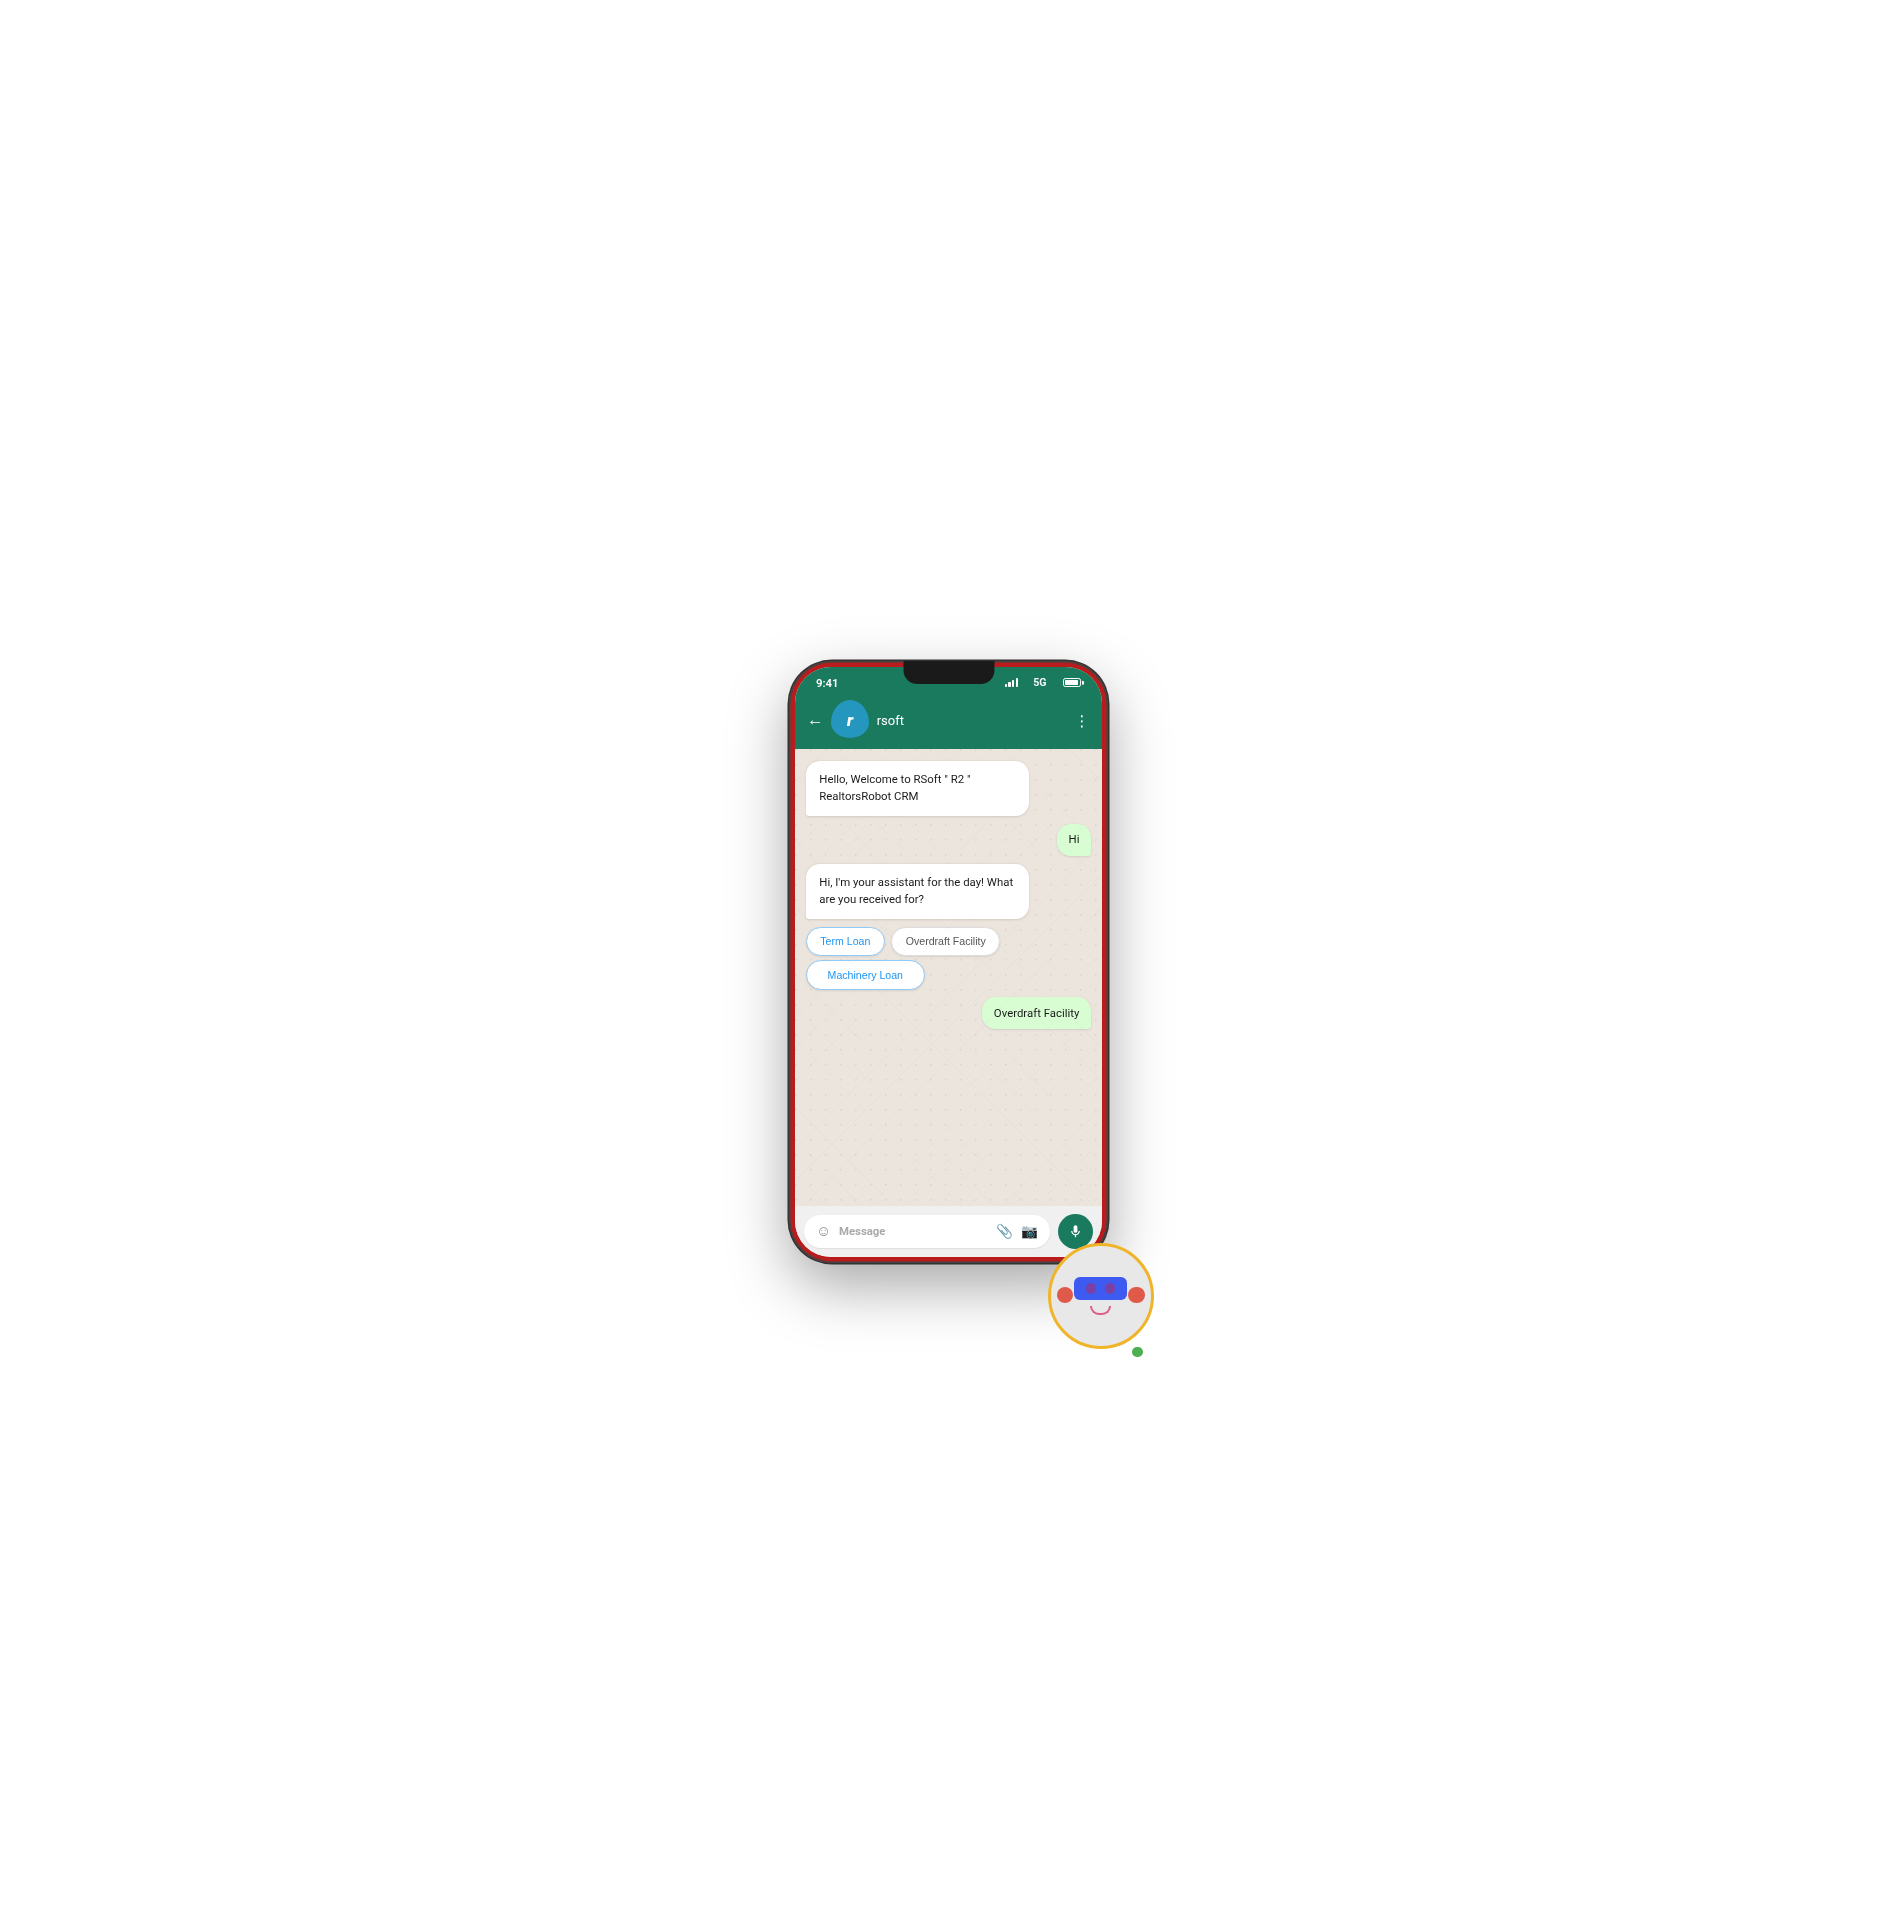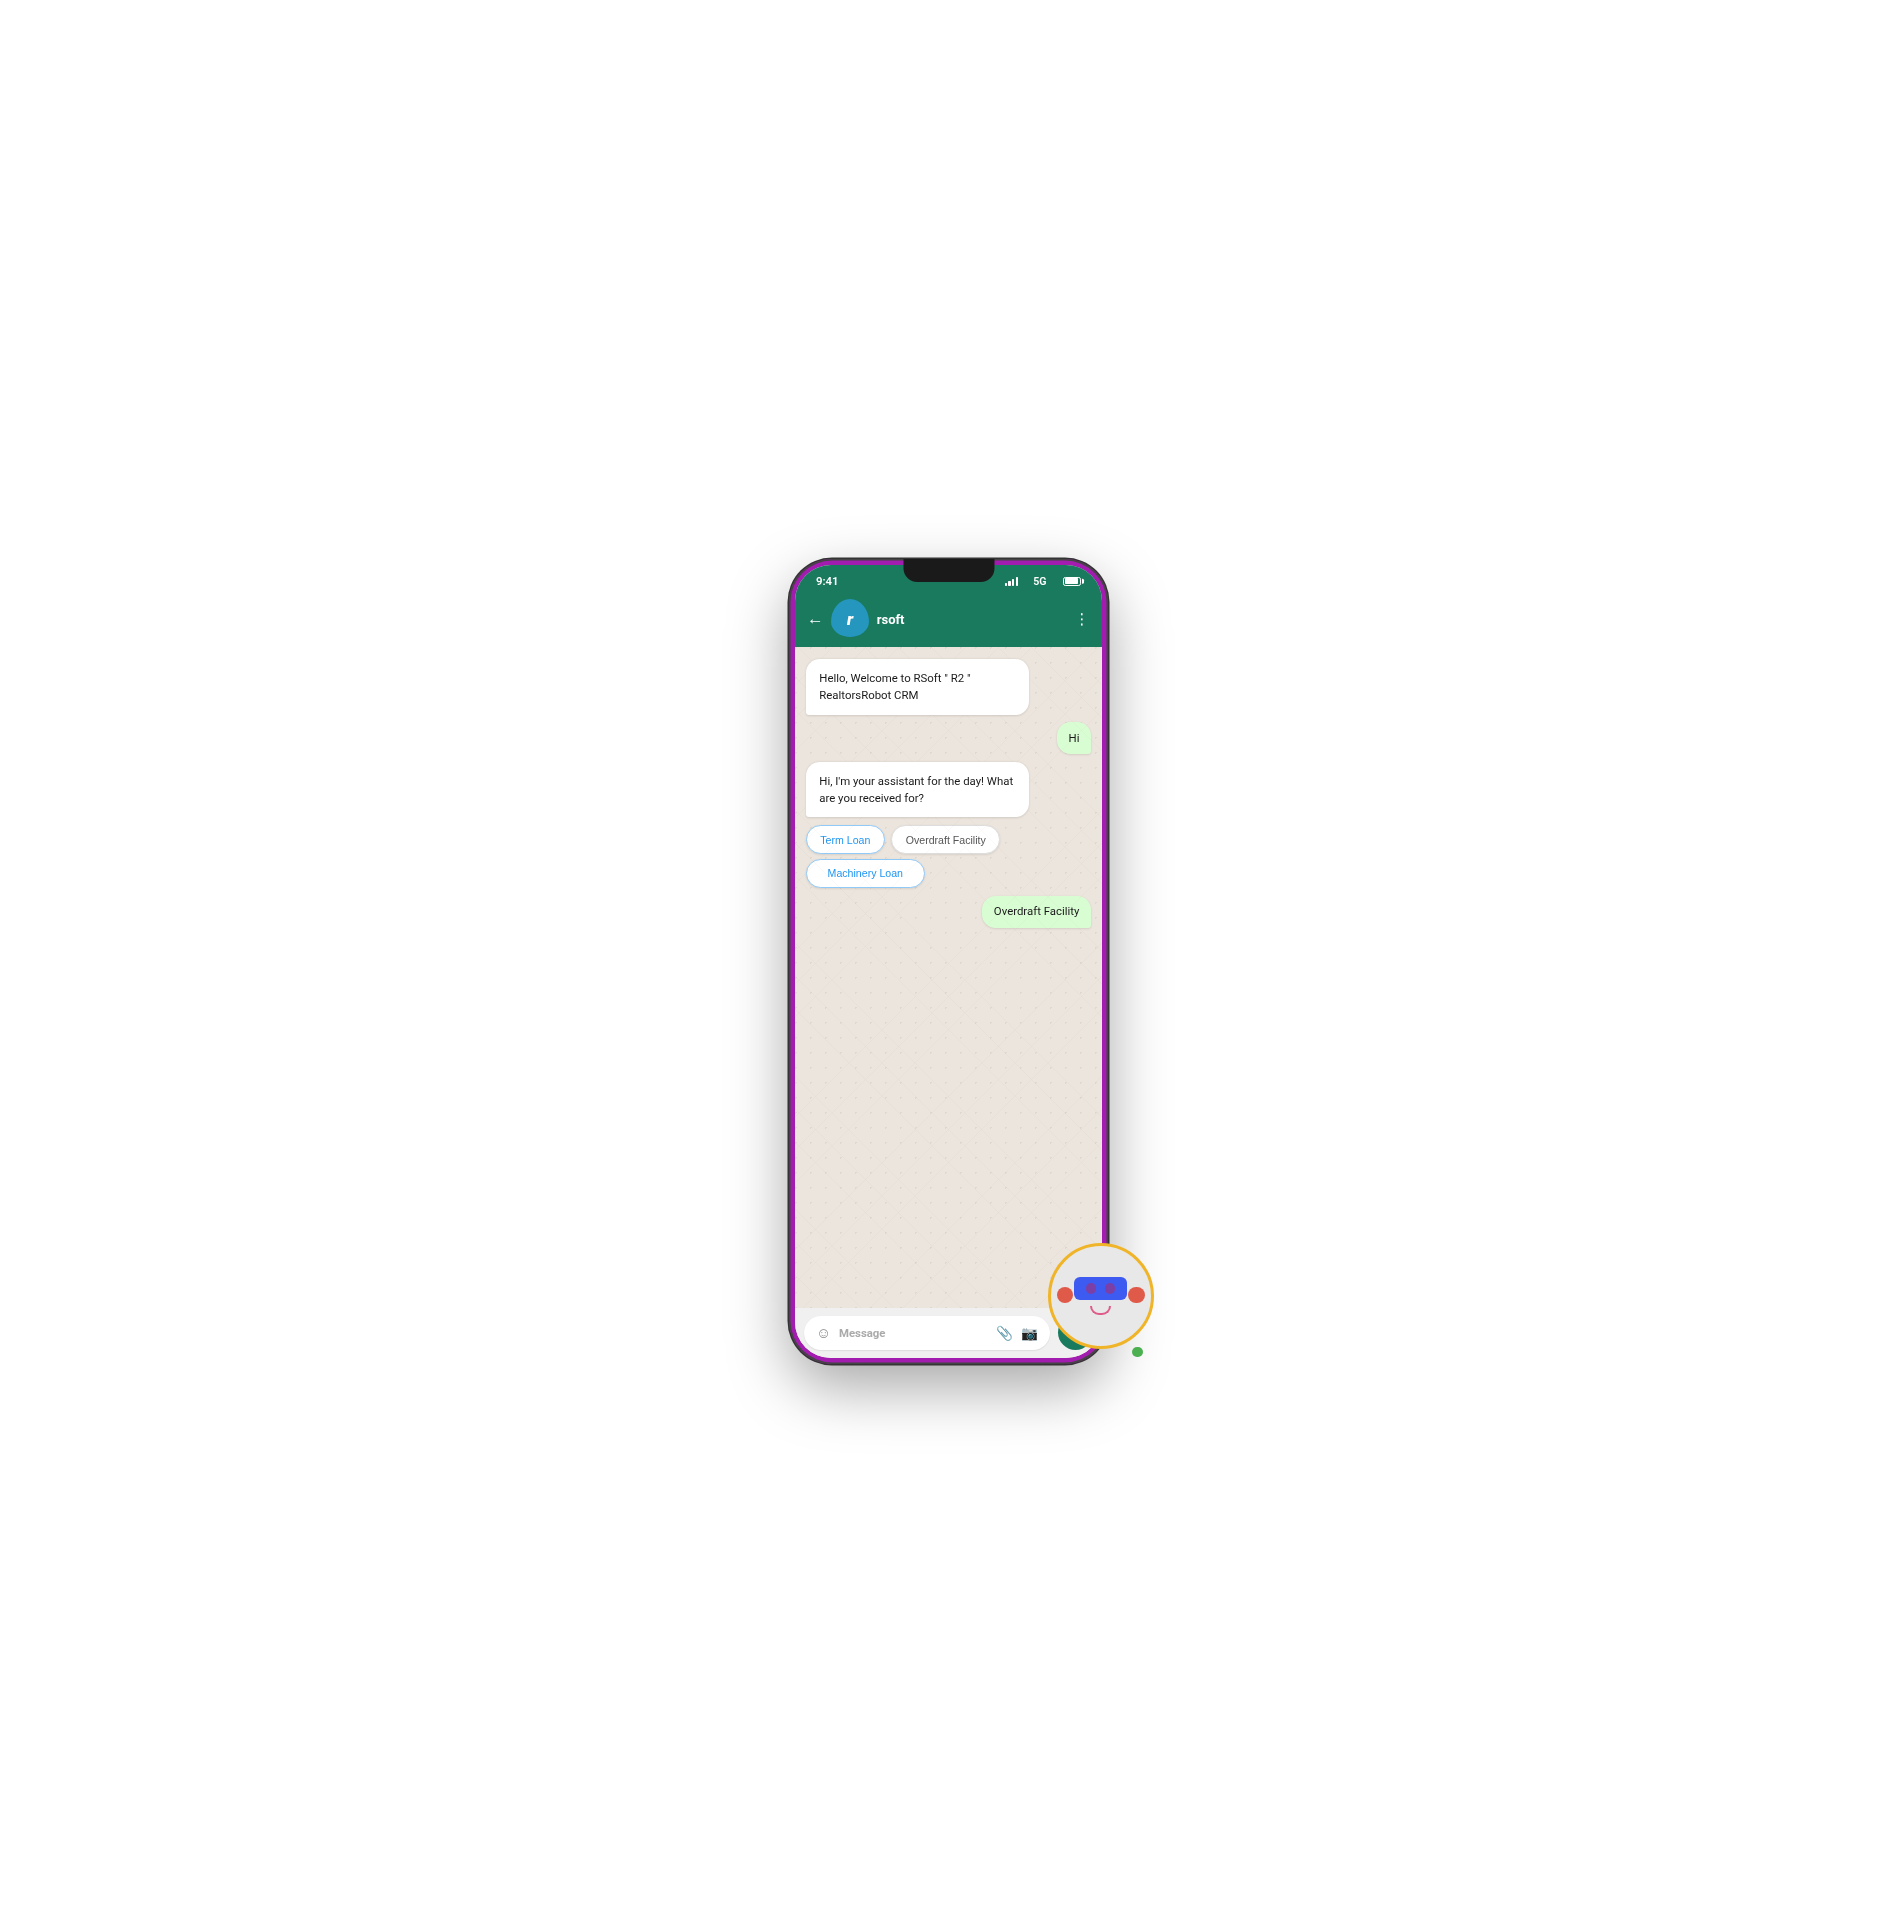--- a/index.html
+++ b/index.html
@@ -18,22 +18,22 @@
       height: 835px;
       position: relative;
       display: flex;
       justify-content: center;
       align-items: center;
     }
 
     
     .phone {
       width: 319px;
-      height: 805px;
-      background: #a21caf;
+      height: 602px;
+      background: #b91c1c;
       border-radius: 43px;
       position: relative;
       box-shadow:
         0 0 0 1.5px #333,
         0 23px 61px rgba(0,0,0,0.35),
         inset 0 0 0 1.5px #444;
       overflow: hidden;
       z-index: 2;
     }
 
@@ -183,21 +183,21 @@
       font-style: italic;
     }
 
     .header-info {
       flex: 1;
     }
 
     .header-name {
       color: white;
       font-size: 13px;
-      font-weight: 700;
+      font-weight: 400;
       display: flex;
       align-items: baseline;
       gap: 3px;
     }
 
     .header-menu {
       color: white;
       font-size: 15px;
       letter-spacing: 0.8px;
       cursor: pointer;

